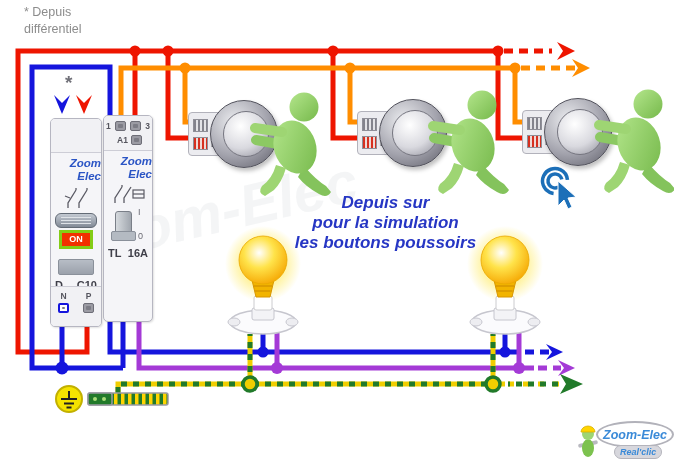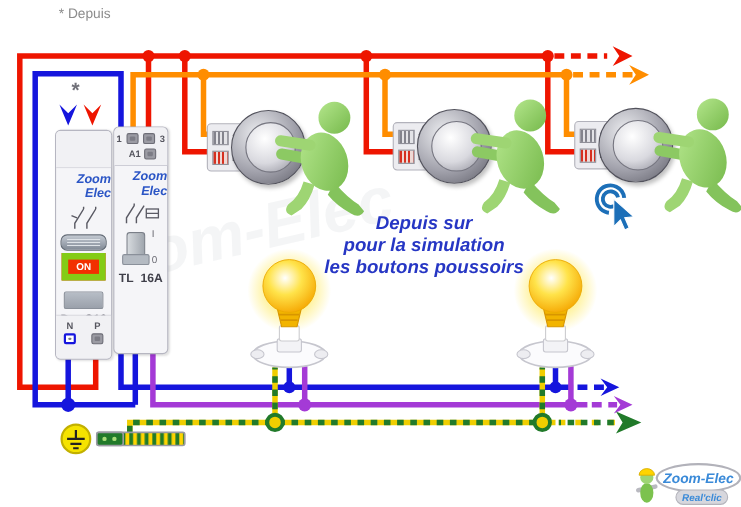--- a/index.html
+++ b/index.html
@@ -21,21 +21,21 @@
   .fred{fill:var(--phase);} .forange{fill:var(--button-return);}
   .fblue{fill:var(--neutral);} .fpurple{fill:var(--lamp-return);}
   .fgreen{fill:var(--earth-green);}
 
   
   .watermark{left:60px;top:150px;width:560px;transform:rotate(-13deg);
     font:bold italic 58px "Liberation Sans",sans-serif;color:rgba(150,155,170,0.10);
     white-space:nowrap;pointer-events:none;}
 
   
-  .note{left:24px;top:4px;width:106px;text-align:center;color:var(--note-text);
+  .note{left:24px;top:4px;width:106px;color:var(--note-text);
     font-size:12.5px;line-height:17px;}
   .heading{left:248px;top:193px;width:275px;text-align:center;color:var(--heading-text);
     font:bold italic 17px "Liberation Sans",sans-serif;line-height:20px;}
   .copyright{left:60px;top:437px;width:555px;text-align:center;color:var(--copyright-text);
     font:bold 14px "Liberation Sans",sans-serif;}
   .asterisk{left:65px;top:72px;color:#707078;font:bold 19px "Liberation Sans",sans-serif;}
 
   
   .module{background:#f5f5f8;border:1px solid #b6b6c1;border-radius:5px;
     box-shadow:1px 1px 2px rgba(0,0,0,0.12);box-sizing:border-box;}
@@ -51,21 +51,21 @@
   .trow-m{display:flex;align-items:center;justify-content:space-between;padding:0 2px;height:14px;
     font:bold 8.5px "Liberation Sans",sans-serif;color:#55555e;}
   .trow-coil{display:flex;align-items:center;gap:3px;padding-left:13px;height:14px;
     font:bold 8.5px "Liberation Sans",sans-serif;color:#55555e;}
   .mlabels{display:flex;justify-content:space-between;padding:0 4px;
     font:bold 11px "Liberation Sans",sans-serif;color:#3f3f49;}
   .toggle{width:40px;height:13px;margin:3px auto 0;border:1px solid #636b76;border-radius:6px;
     background:linear-gradient(#c3c9d2,#828a96);position:relative;}
   .toggle::after{content:"";position:absolute;left:5px;right:5px;top:3px;height:7px;
     background:repeating-linear-gradient(#dfe3e8 0 1px,transparent 1px 3px);}
-  .onbadge{width:28px;height:13px;margin:2px auto 10px;background:var(--on-red);border:6px solid #84cc16;
+  .onbadge{width:28px;height:13px;margin:2px auto 10px;background:var(--on-red);border:3px solid #84cc16;
     color:#fff;font:bold 9px "Liberation Sans",sans-serif;text-align:center;line-height:13px;}
   .graybar{width:34px;height:14px;margin:4px auto 0;background:linear-gradient(#b7bdc6,#9ba1ab);
     border:1px solid #8a909a;border-radius:2px;}
   .lever{position:relative;height:42px;}
   .lever .knb{position:absolute;left:11px;top:6px;width:15px;height:21px;border-radius:3px;
     border:1px solid #7a7f88;background:linear-gradient(90deg,#d6dade,#a0a6ae);}
   .lever .bse{position:absolute;left:7px;top:26px;width:23px;height:8px;border-radius:2px;
     background:#b4bac2;border:1px solid #8a909a;}
   .lever .lon{position:absolute;left:34px;top:2px;font-size:9px;color:#6a6a73;}
   .lever .loff{position:absolute;left:34px;top:26px;font-size:9px;color:#6a6a73;}
@@ -217,20 +217,21 @@
         <line x1="36" y1="55" x2="8" y2="50" stroke="#8cc963" stroke-width="10" stroke-linecap="round"></line>
         <ellipse cx="47" cy="57" rx="21" ry="27" transform="rotate(-18 47 57)" fill="url(#bodyGrad)"></ellipse>
         <line x1="34" y1="42" x2="7" y2="38" stroke="#9ed573" stroke-width="10" stroke-linecap="round"></line>
         <circle cx="56" cy="17" r="14.5" fill="url(#bodyGrad)"></circle>
       </g>
     </defs>
   </svg>
 
   <div class="abs note">
     <div>* Depuis</div>
+    <div>différentiel</div>
   </div>
   <div class="abs asterisk">*</div>
 
   <div class="abs module" style="left:50px;top:118px;width:52px;height:209px">
     <div class="mod-sec mod-top" style="height:34px"></div>
     <div class="mod-sec" style="height:133px">
       <div class="brand">
         <div>Zoom</div>
         <div>Elec</div>
       </div>

